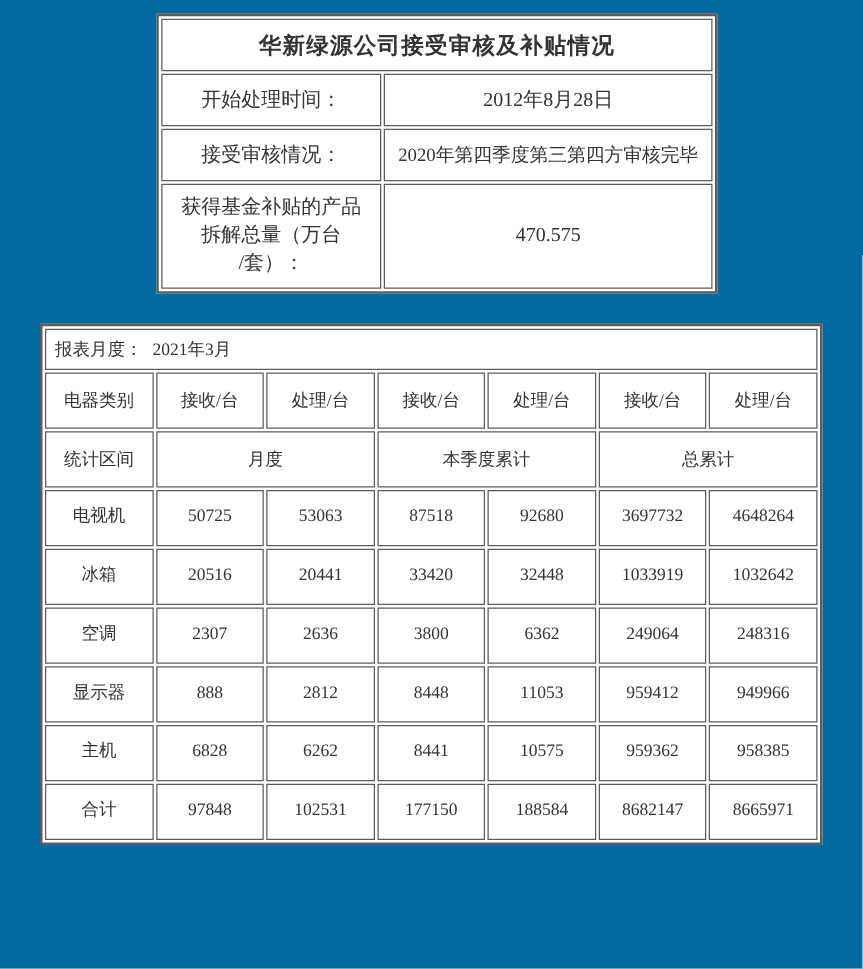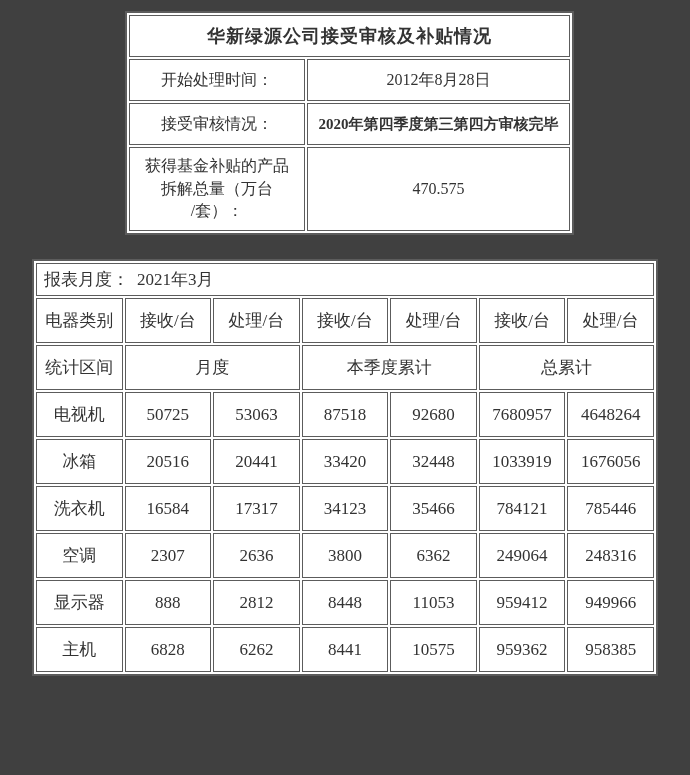--- a/index.html
+++ b/index.html
@@ -1,36 +1,36 @@
 <!DOCTYPE html>
 <html><head>
 <meta charset="utf-8">
 <style>
   html,body{margin:0;padding:0;background:#ffffff;}
   .page{
-    position:relative;width:690px;height:775px;background:#404040;overflow:hidden;
+    position:relative;width:690px;height:775px;background:#0369a1;overflow:hidden;
     font-family:"Liberation Serif","DejaVu Serif",serif;color:#333333;
   }
   table{
     border-collapse:separate;border-spacing:2px;table-layout:fixed;
     border:2px solid #5c5c5c;background:#ffffff;
   }
   td{
     border:1.5px solid #5c5c5c;text-align:center;vertical-align:middle;
     padding:0 4px;overflow:hidden;
   }
   
   .t1{position:absolute;left:125px;top:11px;width:443px;font-size:16px;}
   .t1 .title-cell{height:40px;font-weight:bold;font-size:18px;letter-spacing:1px;}
   .t1 .row-cell{height:40px;margin-top:16px;}
   .t1 .tall-cell{height:82px;}
   .t1 .pre{white-space:pre-line;line-height:1.4;text-align:center;}
-  .t1 .small-val{font-size:15px;font-weight:bold;}
+  .t1 .small-val{font-size:15px;}
   
-  .t2{position:absolute;left:32px;top:259px;width:626px;font-size:17px;}
+  .t2{position:absolute;left:32px;top:259px;width:626px;font-size:14px;}
   .t2 .month-cell{height:31px;text-align:left;padding-left:7px;}
   .t2 .hrow td{height:43px;}
   .t2 .drow td{height:43px;line-height:1.15;margin-top:28px;}
   .t2 .month-cell .gap{display:inline-block;width:8px;}
 </style>
 </head>
 <body>
 
 <div class="page">
 
@@ -91,40 +91,31 @@
       <td colspan="2">本季度累计</td>
       <td colspan="2">总累计</td>
     </tr>
 
     <tr class="drow">
       <td>电视机</td>
       <td>50725</td>
       <td>53063</td>
       <td>87518</td>
       <td>92680</td>
-      <td>7680957</td>
+      <td>3697732</td>
       <td>4648264</td>
     </tr>
     <tr class="drow">
       <td>冰箱</td>
       <td>20516</td>
       <td>20441</td>
       <td>33420</td>
       <td>32448</td>
       <td>1033919</td>
-      <td>1676056</td>
-    </tr>
-    <tr class="drow">
-      <td>洗衣机</td>
-      <td>16584</td>
-      <td>17317</td>
-      <td>34123</td>
-      <td>35466</td>
-      <td>784121</td>
-      <td>785446</td>
+      <td>1032642</td>
     </tr>
     <tr class="drow">
       <td>空调</td>
       <td>2307</td>
       <td>2636</td>
       <td>3800</td>
       <td>6362</td>
       <td>249064</td>
       <td>248316</td>
     </tr>
@@ -139,16 +130,25 @@
     </tr>
     <tr class="drow">
       <td>主机</td>
       <td>6828</td>
       <td>6262</td>
       <td>8441</td>
       <td>10575</td>
       <td>959362</td>
       <td>958385</td>
     </tr>
+    <tr class="drow">
+      <td>合计</td>
+      <td>97848</td>
+      <td>102531</td>
+      <td>177150</td>
+      <td>188584</td>
+      <td>8682147</td>
+      <td>8665971</td>
+    </tr>
   </tbody>
     </table>
 
 </div>
 
 </body></html>

